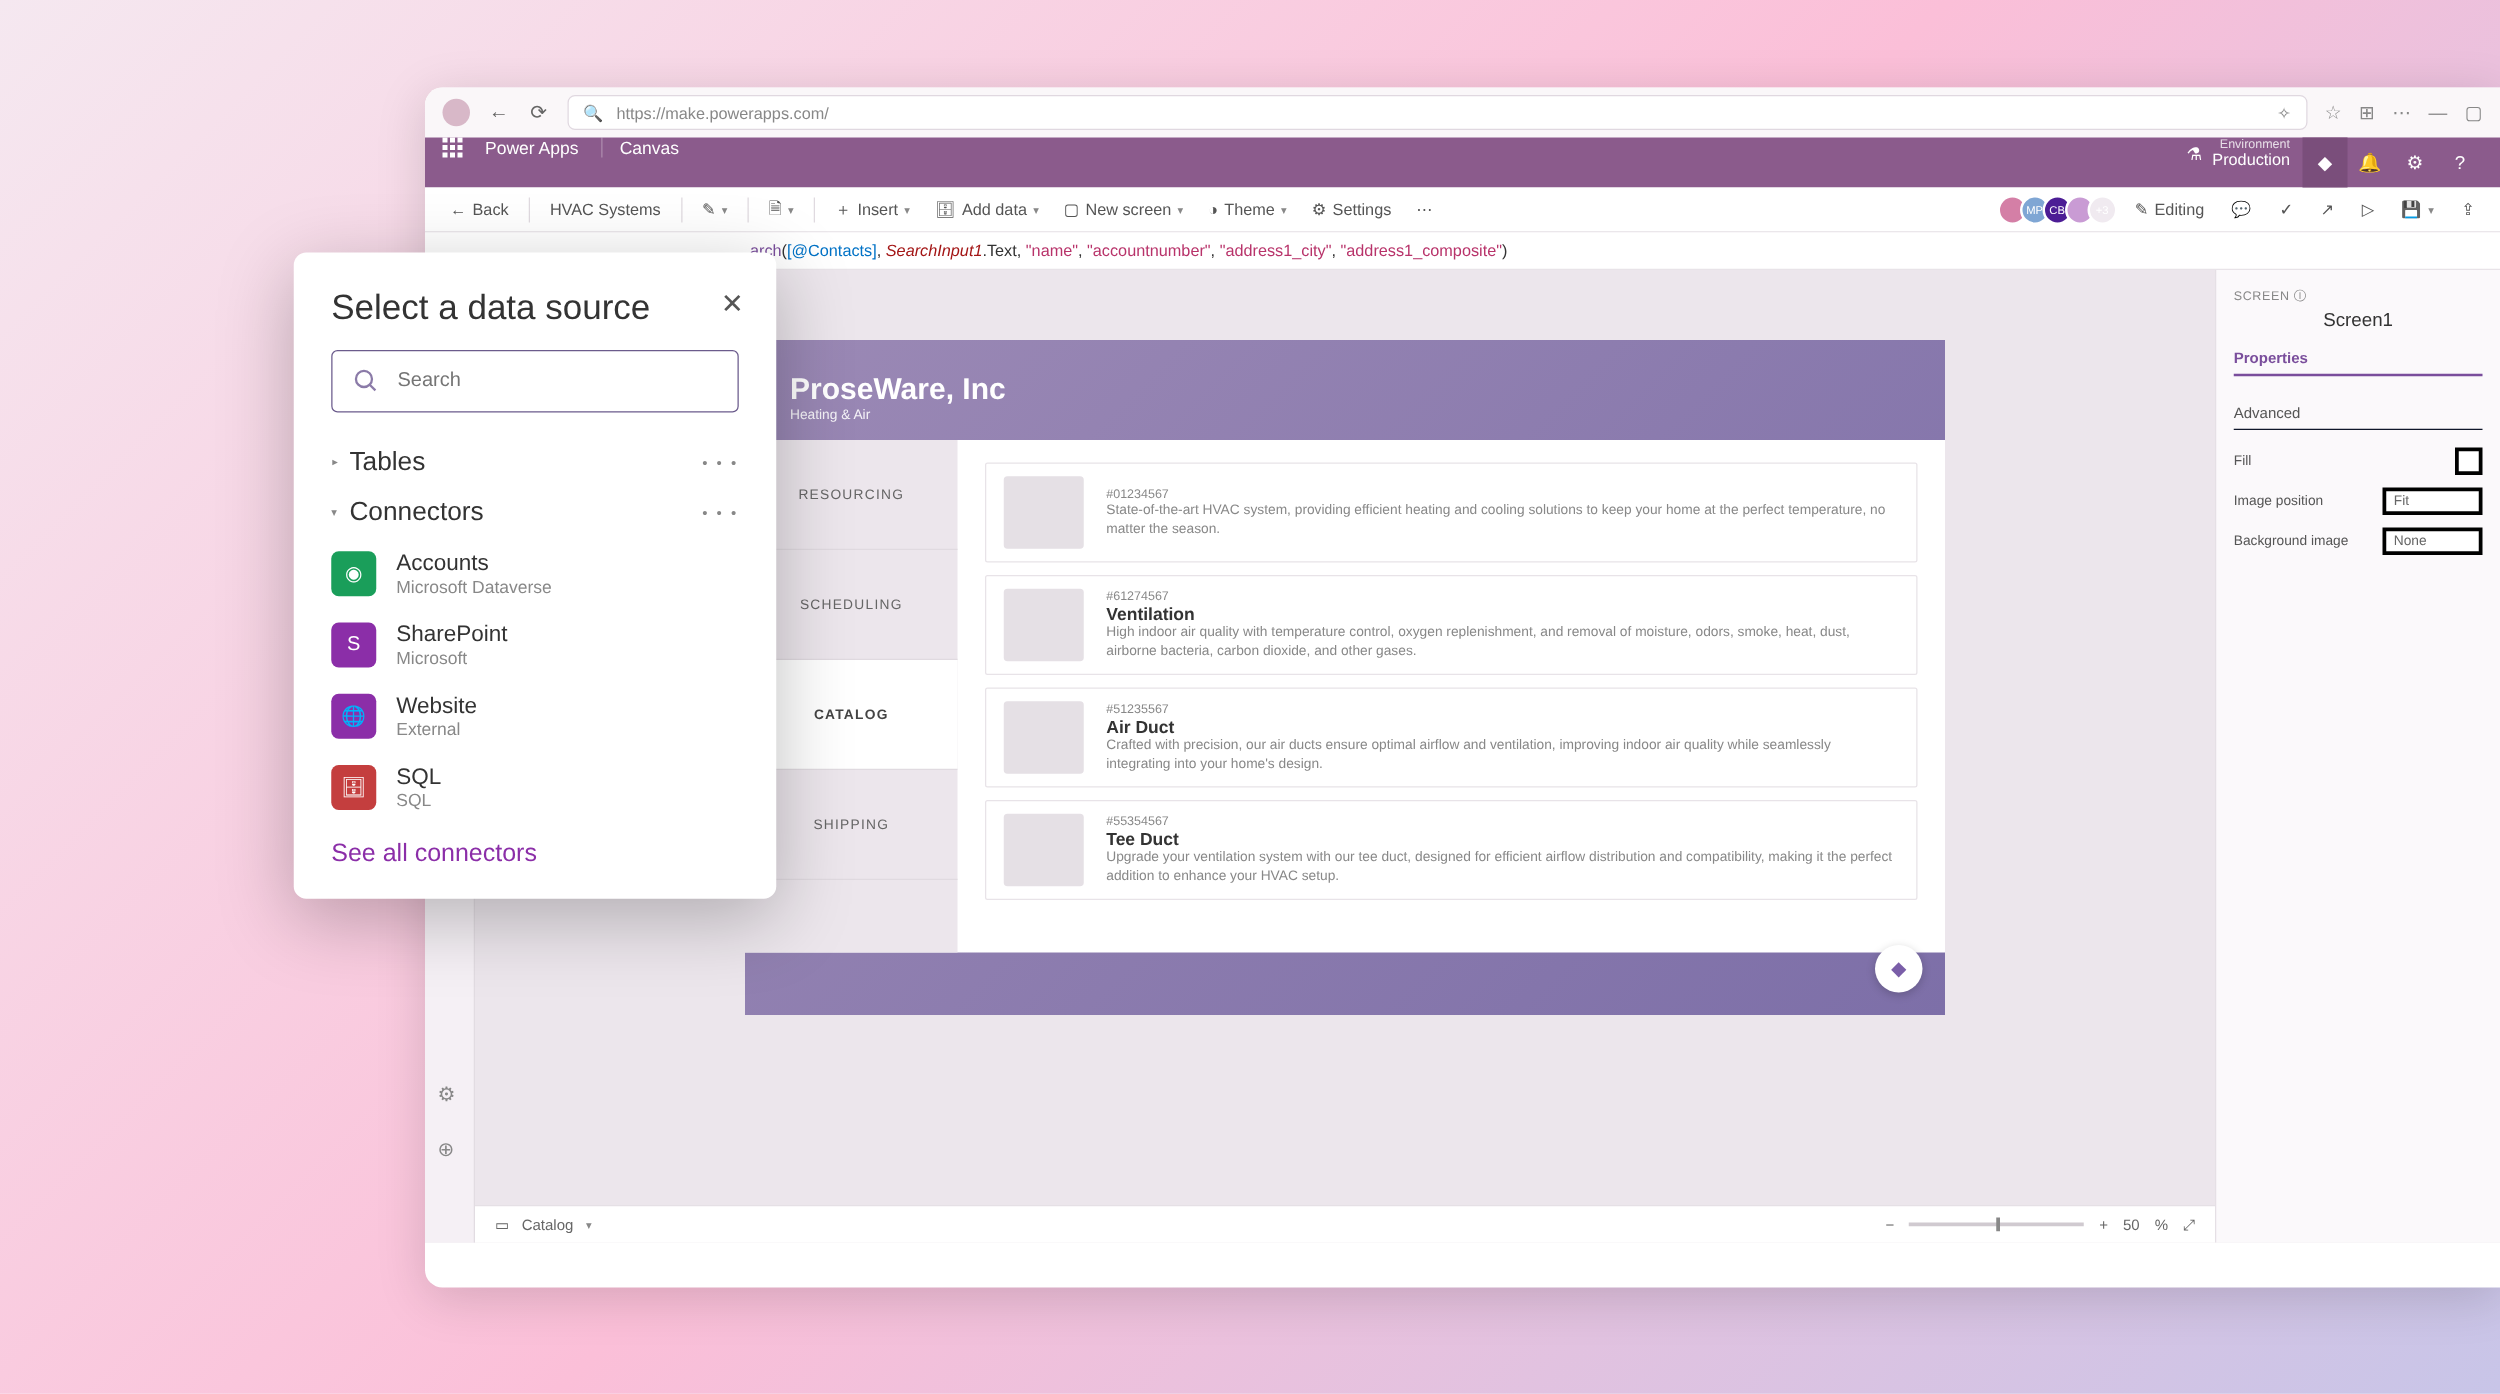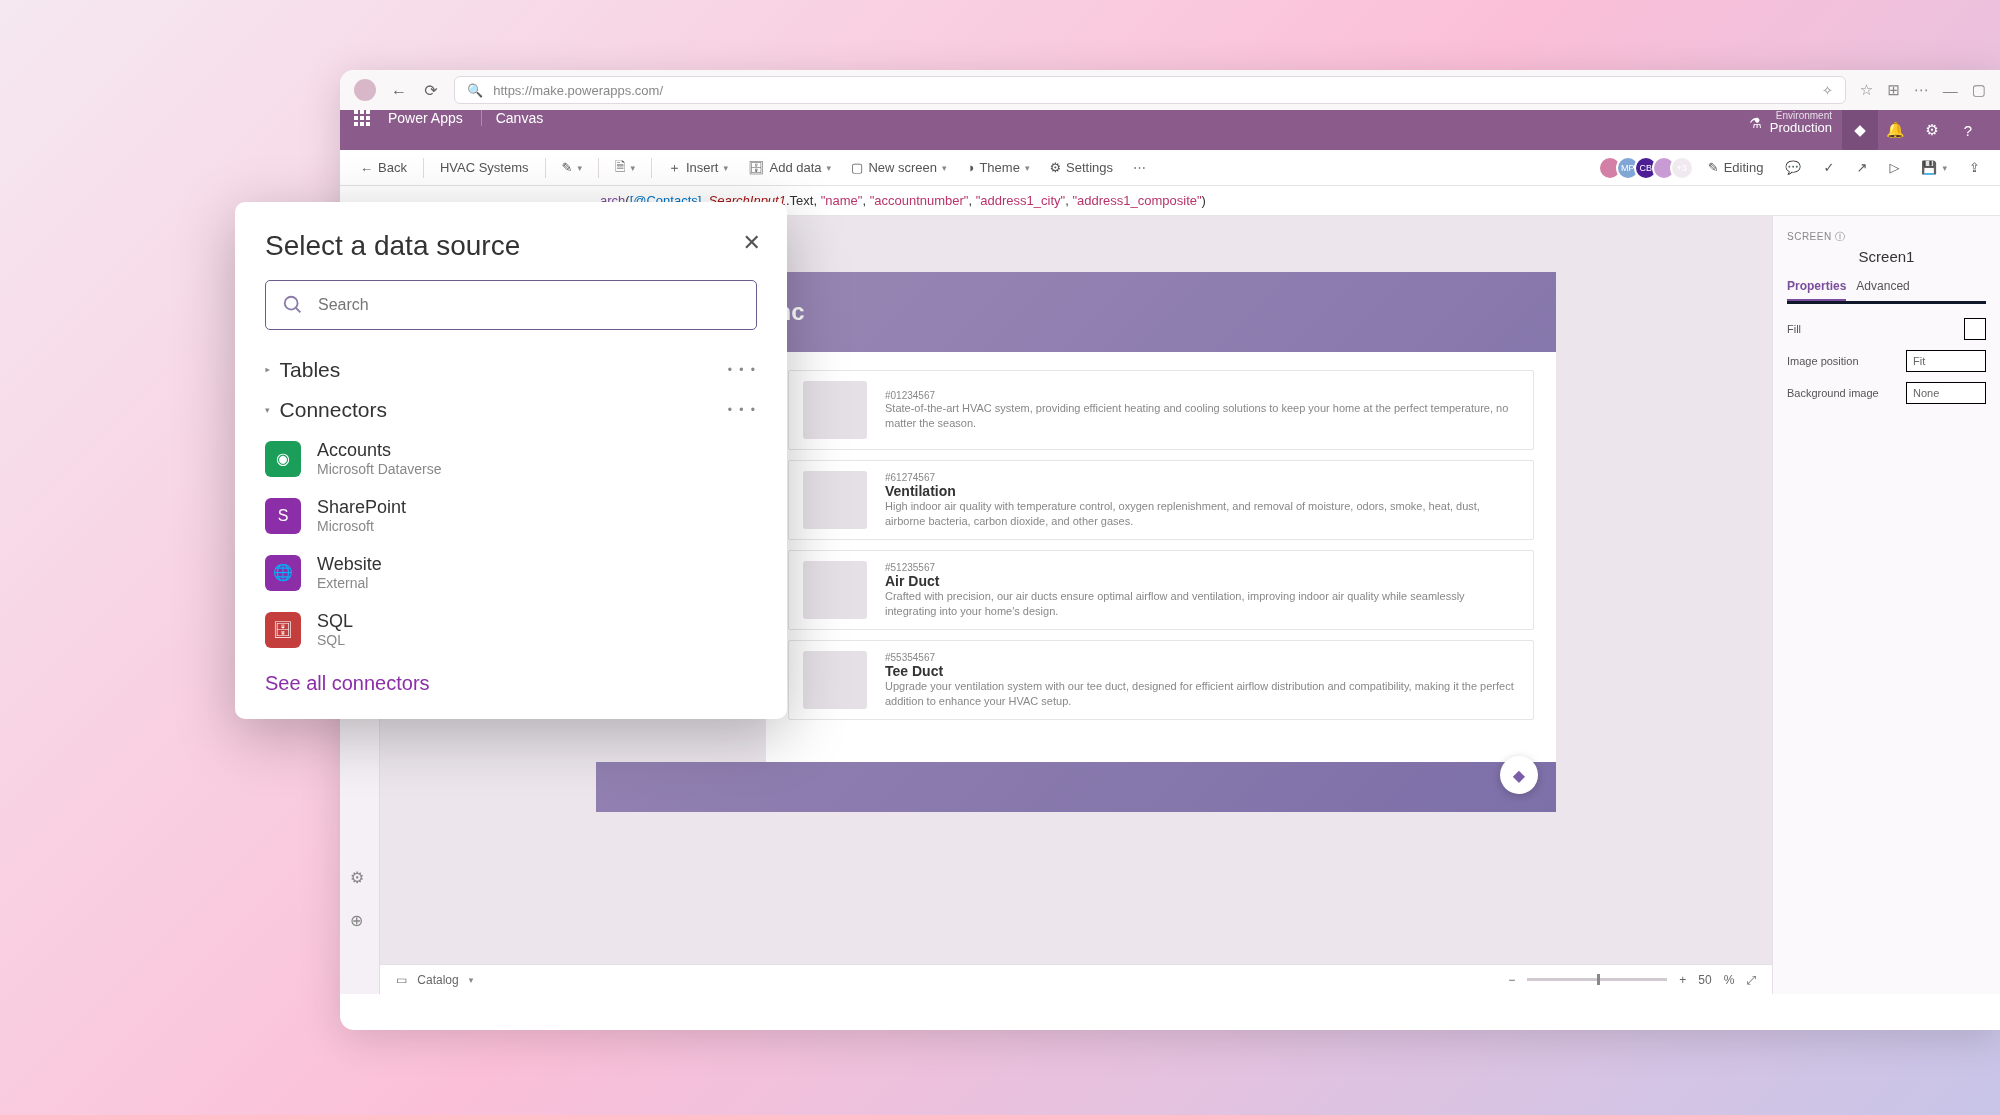--- a/index.html
+++ b/index.html
@@ -49,32 +49,32 @@
 .cat-item { border: 1px solid #e8e3e8; border-radius: 2px; padding: 10px 14px; display: flex; gap: 18px; align-items: center; }
 .cat-thumb { width: 64px; height: 58px; background: #e5e0e5; border-radius: 3px; }
 .cat-text { flex: 1; }
 .cat-id { font-size: 10px; color: #888; }
 .cat-title { font-size: 14px; font-weight: 600; color: #333; }
 .cat-desc { font-size: 11px; color: #888; line-height: 1.3; }
 .copilot-fab { position: absolute; right: 18px; bottom: 18px; width: 38px; height: 38px; border-radius: 50%; background: #fff; display: flex; align-items: center; justify-content: center; box-shadow: 0 2px 8px rgba(0,0,0,.2); }
 .props-panel { width: 228px; background: #fbf9fb; border-left: 1px solid #e5e0e5; padding: 14px; font-size: 12px; color: #555; }
 .prop-label { font-size: 10px; color: #888; text-transform: uppercase; letter-spacing: .5px; }
 .screen-name { font-size: 15px; color: #333; margin: 4px 0 14px; text-align: center; }
-.prop-tabs { display: flex; gap: 10px; border-bottom: 3px solid #0f172a; margin-bottom: 14px; }
+.prop-tabs { display: flex; gap: 22px; border-bottom: 1px solid #0f172a; margin-bottom: 14px; flex-direction: column; }
 .prop-tab { padding-bottom: 6px; cursor: pointer; }
 .prop-tab.active { color: #7a4e9c; border-bottom: 2px solid #7a4e9c; font-weight: 600; }
 .prop-row { display: flex; justify-content: space-between; align-items: center; margin-bottom: 10px; font-size: 11px; }
-.prop-input { width: 80px; height: 22px; border: 1px solid #000000; background: #fff; padding: 0 6px; font-size: 11px; color: #666; }
+.prop-input { width: 80px; height: 22px; border: 3px solid #000000; background: #fff; padding: 0 6px; font-size: 11px; color: #666; }
 .status-bar { position: absolute; left: 40px; right: 228px; bottom: 0; height: 30px; background: #fff; border-top: 1px solid #e5e0e5; display: flex; align-items: center; padding: 0 16px; font-size: 12px; color: #666; gap: 10px; }
 .status-right { margin-left: auto; display: flex; align-items: center; gap: 12px; }
 .zoom-slider { width: 140px; height: 3px; background: #d0cad0; position: relative; }
 .zoom-slider::after { content: ''; position: absolute; left: 50%; top: -4px; width: 3px; height: 11px; background: #888; }
 .left-settings { position: absolute; left: 10px; bottom: 64px; display: flex; flex-direction: column; gap: 24px; color: #888; }
 
-.modal { position: absolute; left: 235px; top: 202px; width: 552px; background: #fff; border-radius: 10px; box-shadow: 0 16px 60px rgba(0,0,0,.25); padding: 28px 30px 24px; z-index: 50; }
+.modal { position: absolute; left: 235px; top: 202px; width: 386px; background: #fff; border-radius: 10px; box-shadow: 0 16px 60px rgba(0,0,0,.25); padding: 28px 30px 24px; z-index: 50; }
 .modal-title { font-size: 28px; color: #333; margin-bottom: 18px; }
 .modal-close { position: absolute; right: 26px; top: 28px; font-size: 22px; color: #555; cursor: pointer; }
 .search-box { border: 1.5px solid #6b5b8c; border-radius: 5px; height: 50px; display: flex; align-items: center; padding: 0 16px; gap: 14px; margin-bottom: 20px; }
 .search-box svg { stroke: #8b7ba8; }
 .search-box input { border: none; outline: none; font-size: 16px; flex: 1; color: #666; }
 .section { display: flex; align-items: center; gap: 10px; padding: 8px 0; cursor: pointer; }
 .section-title { font-size: 21px; color: #333; }
 .section-more { margin-left: auto; color: #888; letter-spacing: 2px; font-size: 12px; }
 .chev-right { transform: rotate(-90deg); }
 .conn-item { display: flex; align-items: center; gap: 16px; padding: 10px 0; cursor: pointer; }

